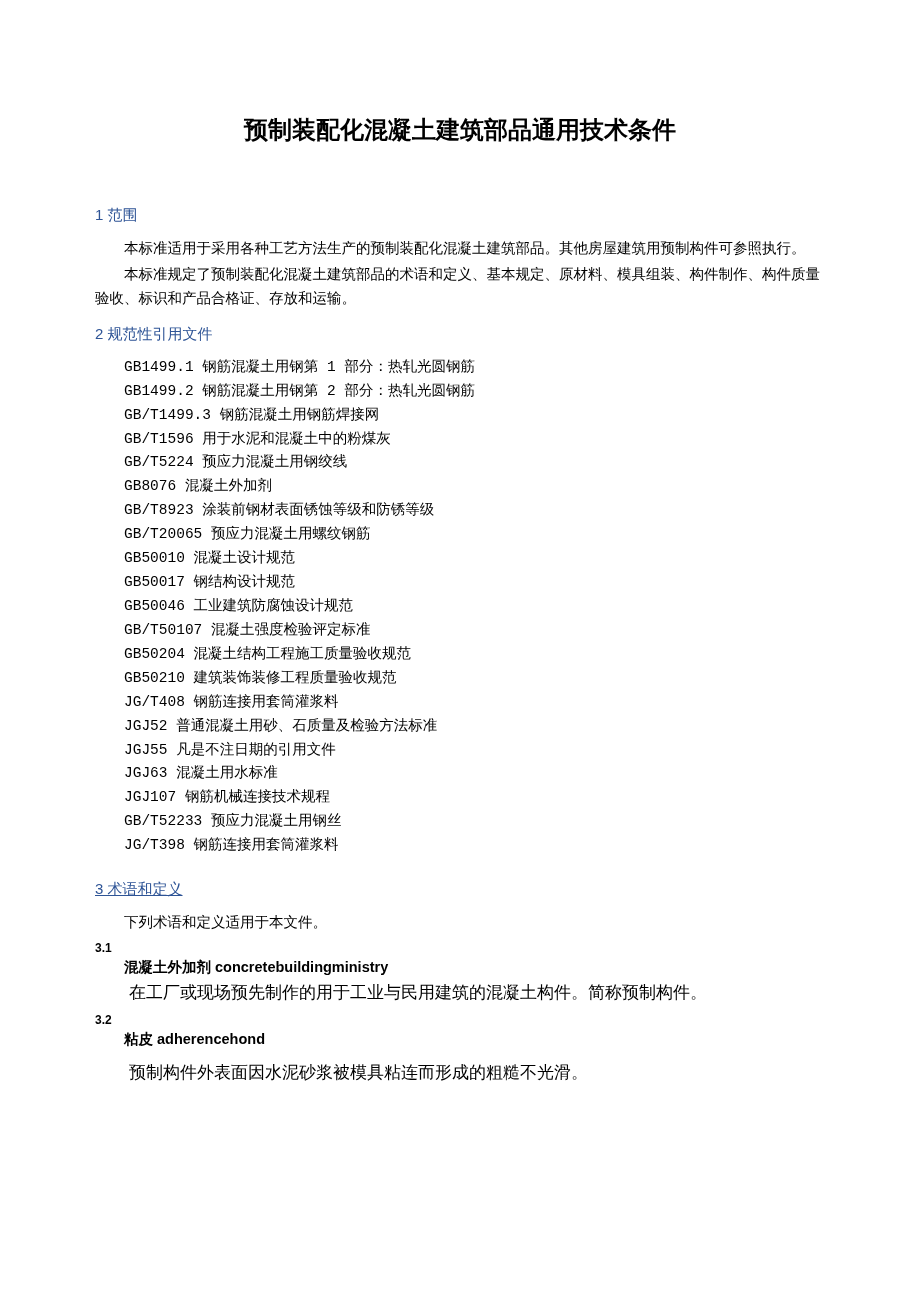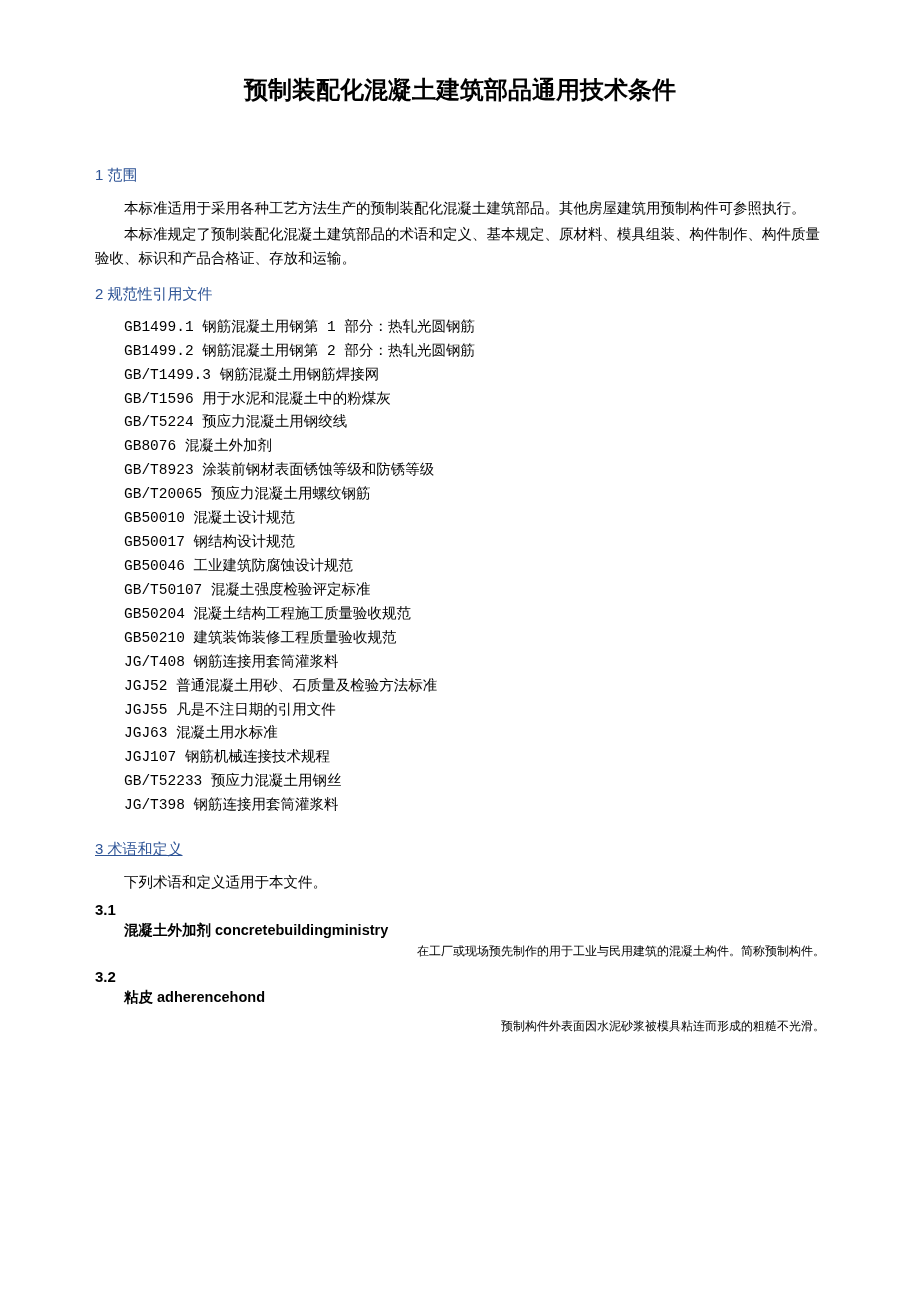--- a/index.html
+++ b/index.html
@@ -4,21 +4,21 @@
 <style>
   body {
     margin: 0;
     padding: 0;
     background: #ffffff;
     font-family: "SimSun", "宋体", serif;
     color: #000000;
     width: 920px;
   }
   .page {
-    padding: 74px 95px 60px 95px;
+    padding: 114px 95px 60px 95px;
   }
   .title {
     text-align: center;
     font-size: 24px;
     font-weight: bold;
     font-family: "SimHei", "黑体", sans-serif;
     margin-bottom: 60px;
   }
   .section-heading {
     font-size: 15px;
@@ -36,39 +36,38 @@
   .ref-list {
     font-size: 14.5px;
     line-height: 1.65;
     margin-left: 2em;
     font-family: "Courier New", "SimSun", monospace, serif;
   }
   .ref-item {
     display: block;
   }
   .sub-num {
-    font-size: 15px;
+    font-size: 12px;
     font-family: Arial, "SimHei", sans-serif;
     font-weight: bold;
     margin-top: 6px;
     margin-bottom: 3px;
   }
   .term-title {
     font-size: 14.5px;
     font-family: "SimHei", Arial, sans-serif;
     font-weight: bold;
     text-indent: 2em;
     margin: 2px 0;
   }
   .term-desc {
-    font-size: 12px;
+    font-size: 17px;
     line-height: 1.65;
     text-indent: 2em;
     margin: 2px 0 6px 0;
-    text-align: right;
   }
 </style>
 </head>
 <body>
 
 <div class="page">
 
   <div class="title">预制装配化混凝土建筑部品通用技术条件</div>
 
   <div class="section-heading">1 范围</div>

